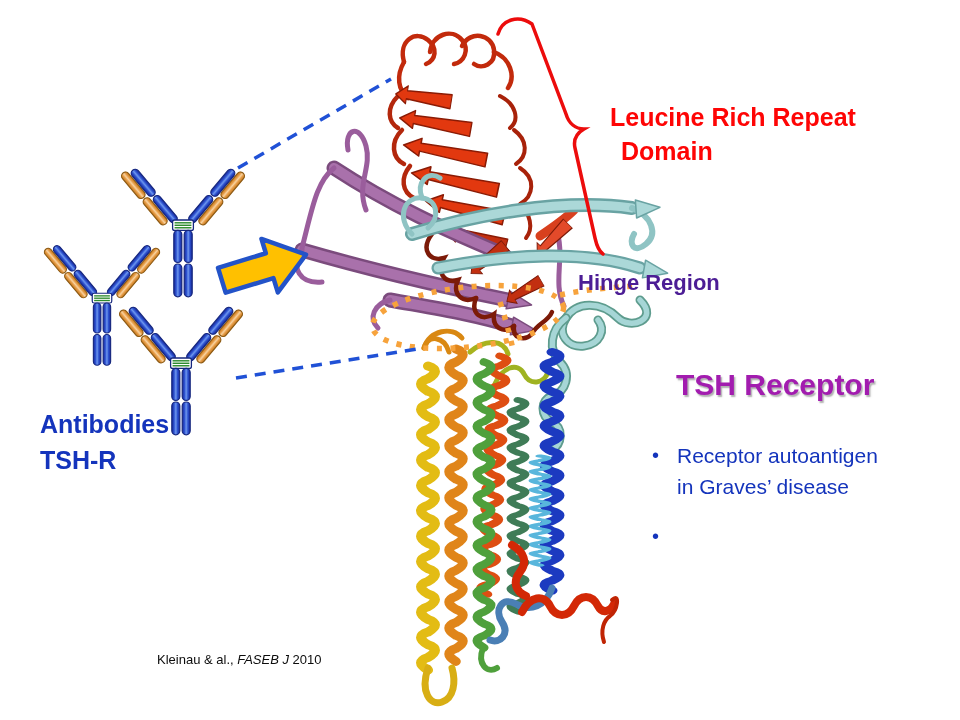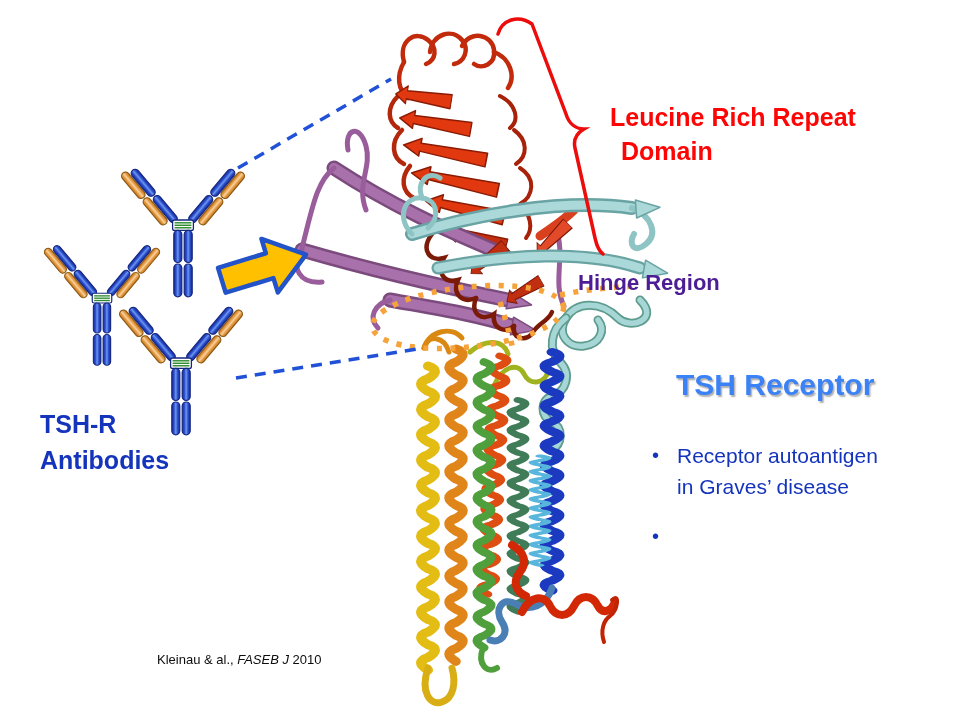--- a/index.html
+++ b/index.html
@@ -17,21 +17,21 @@
   }
   .lrr-label .l2{padding-left:11px;}
 
   .hinge-label{
     left:578px;top:270px;
     color:#4c1d95;font-weight:bold;font-size:22px;
   }
 
   .receptor-title{
     left:676px;top:368px;width:260px;
-    color:#3b82f6;font-weight:bold;font-size:30px;
+    color:#a21caf;font-weight:bold;font-size:30px;
     text-shadow:1.5px 1.5px 1.5px rgba(110,110,110,0.55);
   }
 
   .bullet-list{left:652px;top:440px;width:280px;}
   .bullet-item{display:flex;gap:18px;margin-bottom:19px;}
   .bullet-dot{
     color:#1434bc;font-size:20px;line-height:31px;flex:0 0 auto;
   }
   .bullet-text{
     color:#1434bc;font-size:21px;line-height:31px;white-space:pre-line;
@@ -235,19 +235,19 @@
     <span class="bullet-dot">•</span>
     <span class="bullet-text">Receptor autoantigen
 in Graves’ disease</span>
   </div>
   <div class="bullet-item">
     <span class="bullet-dot">•</span>
   </div>
 </div>
 
 <div class="abs antibodies-label">
+  <div>Antibodies</div>
   <div>TSH-R</div>
-  <div>Antibodies</div>
 </div>
 
 <div class="abs citation">
   <span>Kleinau &amp; al., </span><span class="journal">FASEB J</span><span> 2010</span>
 </div>
 
 </body></html>

